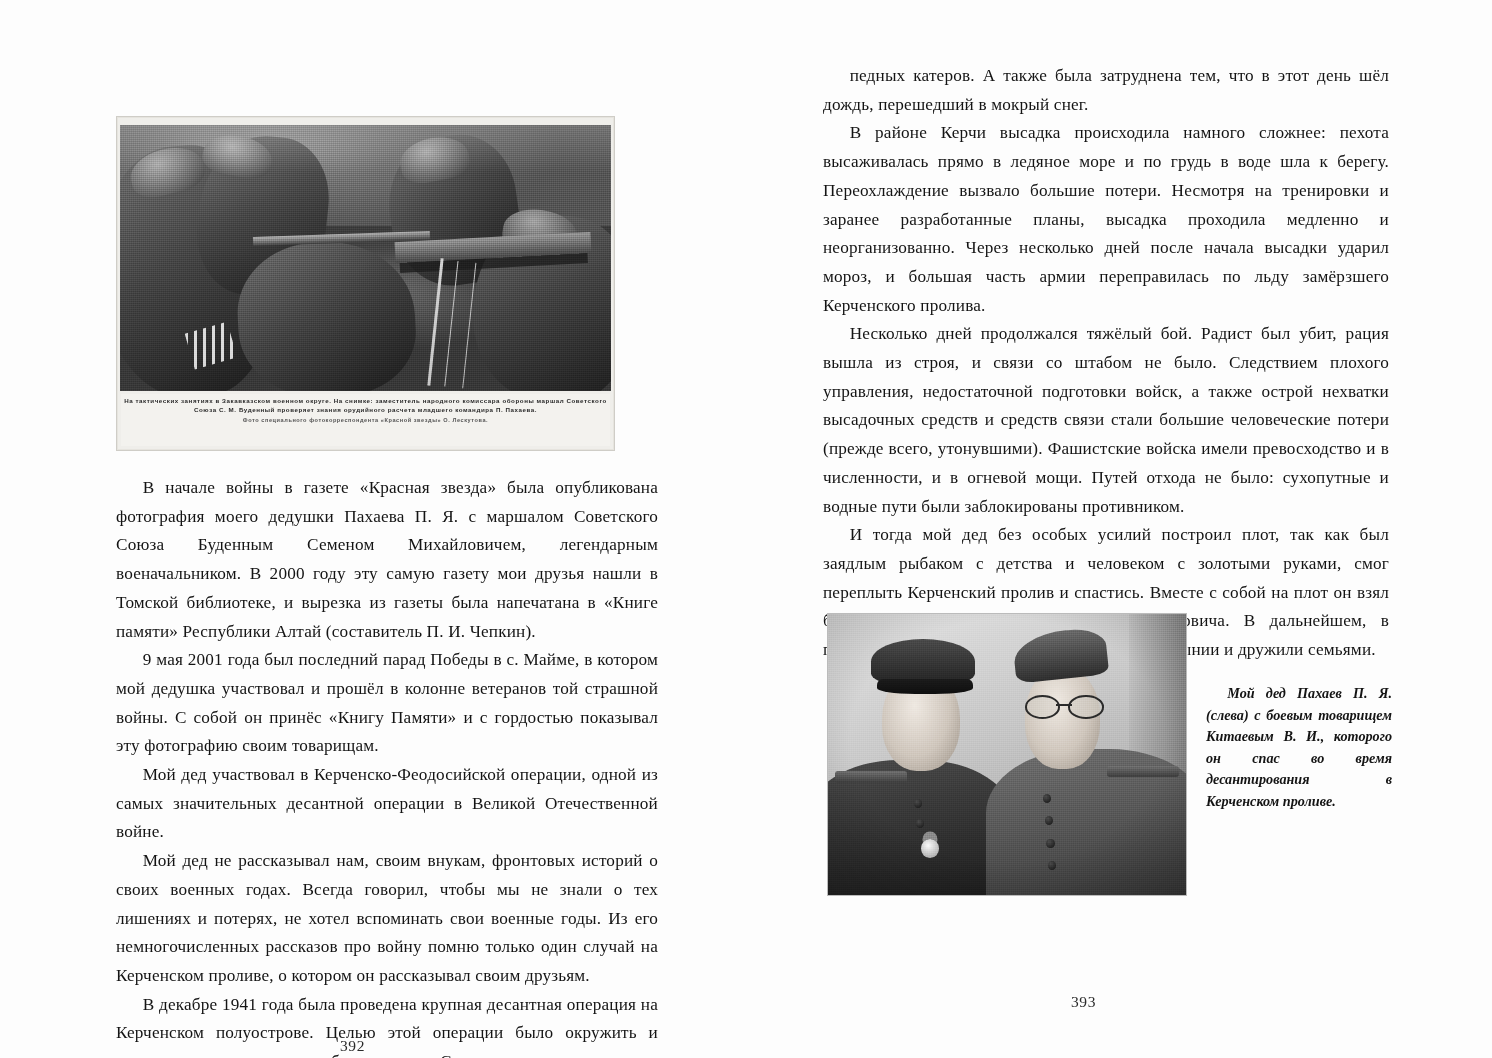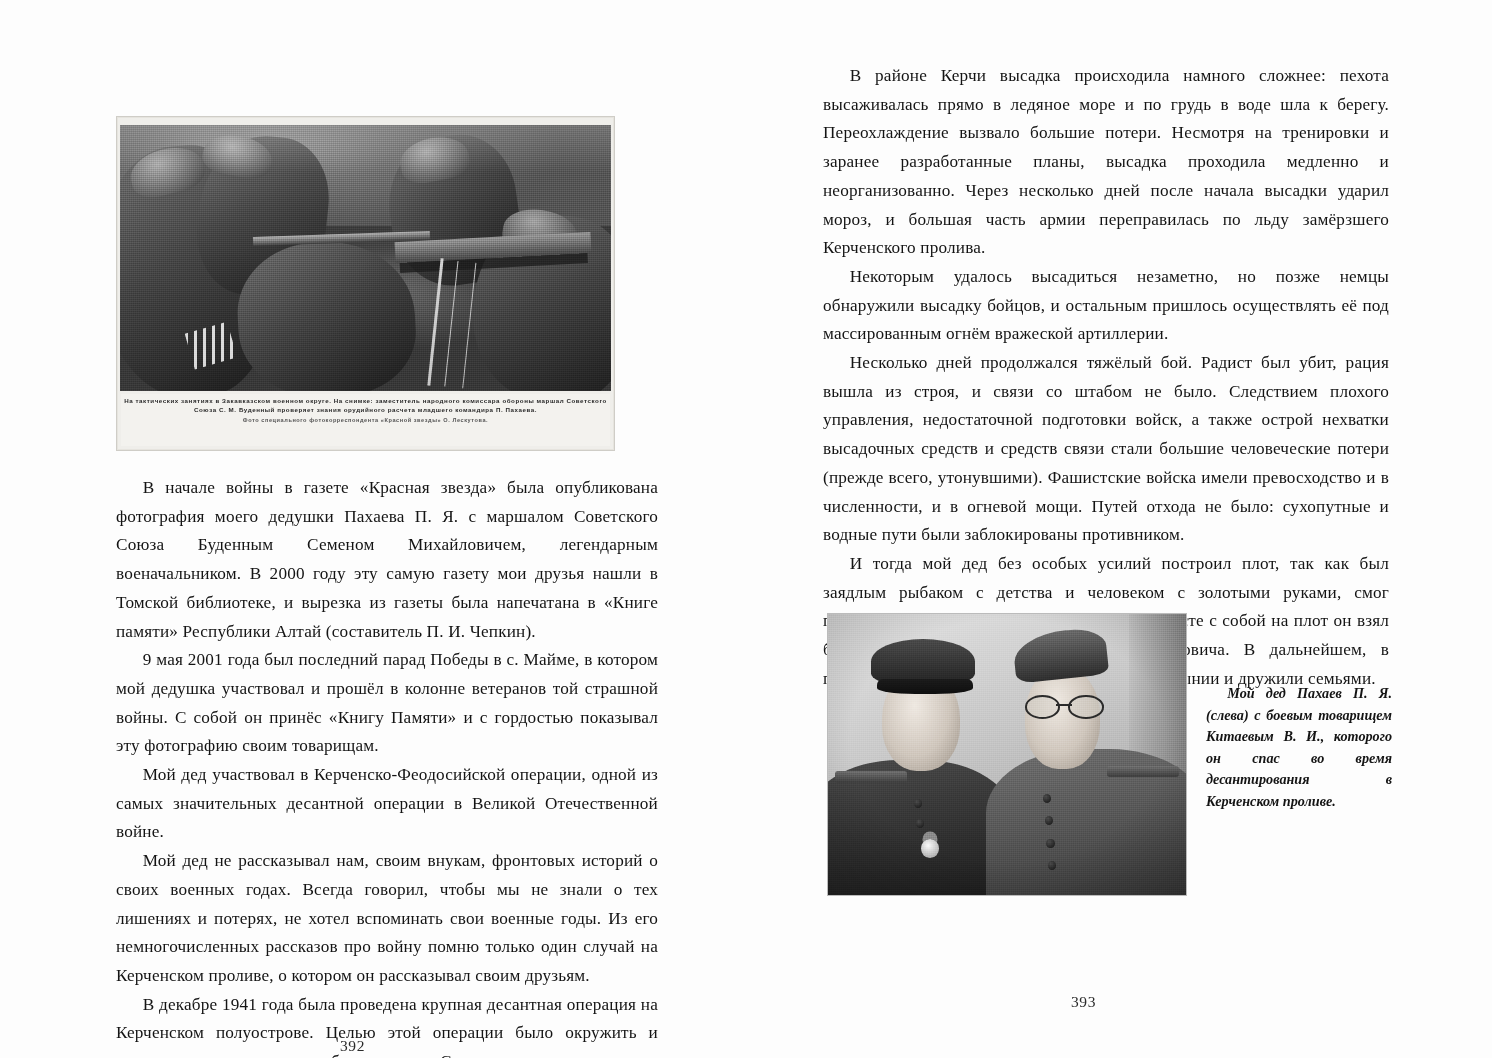--- a/index.html
+++ b/index.html
@@ -339,22 +339,22 @@
       <p>В декабре 1941 года была проведена крупная десантная операция на Керченском полуострове. Целью этой операции было окружить и оттеснить противника, деблокировать Севастополь и полностью освободить Крым..</p>
 
     </div>
 
     <div class="folio folio-left" style="left:224px;text-align:center;">392</div>
   </div>
 
   <div class="col col-right">
 
     <div class="right-body body-text">
+      <p>педных катеров. А также была затруднена тем, что в этот день шёл дождь, перешедший в мокрый снег.</p>
       <p>В районе Керчи высадка происходила намного сложнее: пехота высаживалась прямо в ледяное море и по грудь в воде шла к берегу. Переохлаждение вызвало большие потери. Несмотря на тренировки и заранее разработанные планы, высадка проходила медленно и неорганизованно. Через несколько дней после начала высадки ударил мороз, и большая часть армии переправилась по льду замёрзшего Керченского пролива.</p>
-      <p>Некоторым удалось высадиться незаметно, но позже немцы обнаружили высадку бойцов, и остальным пришлось осуществлять её под массированным огнём вражеской артиллерии.</p>
       <p>Несколько дней продолжался тяжёлый бой. Радист был убит, рация вышла из строя, и связи со штабом не было. Следствием плохого управления, недостаточной подготовки войск, а также острой нехватки высадочных средств и средств связи стали большие человеческие потери (прежде всего, утонувшими). Фашистские войска имели превосходство и в численности, и в огневой мощи. Путей отхода не было: сухопутные и водные пути были заблокированы противником.</p>
       <p>И тогда мой дед без особых усилий построил плот, так как был заядлым рыбаком с детства и человеком с золотыми руками, смог переплыть Керченский пролив и спастись. Вместе с собой на плот он взял боевого товарища Китаева Виктора Иосифовича. В дальнейшем, в послевоенные годы, они работали вместе в Румынии и дружили семьями.</p>
     </div>
 
     <div class="photo-block">
       <div class="pt-scene">
         <div class="pt-bg-shade"></div>
         <div class="pt-body left"></div>
         <div class="pt-body right"></div>
         <div class="pt-shoulder" style="left:2%; top:56%; width:20%;"></div>

